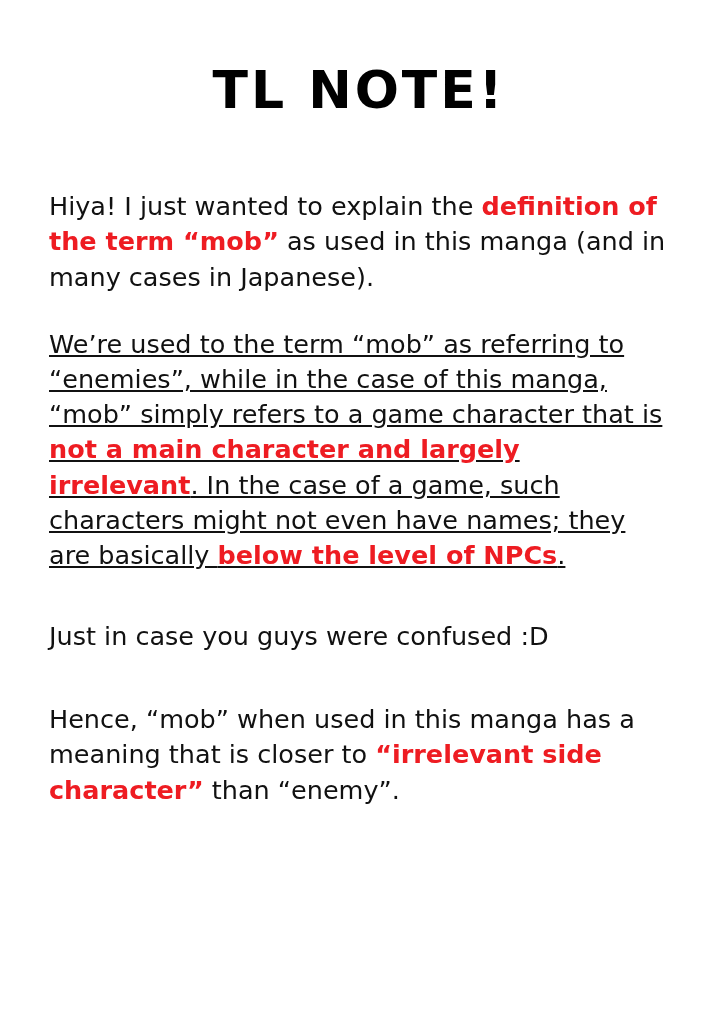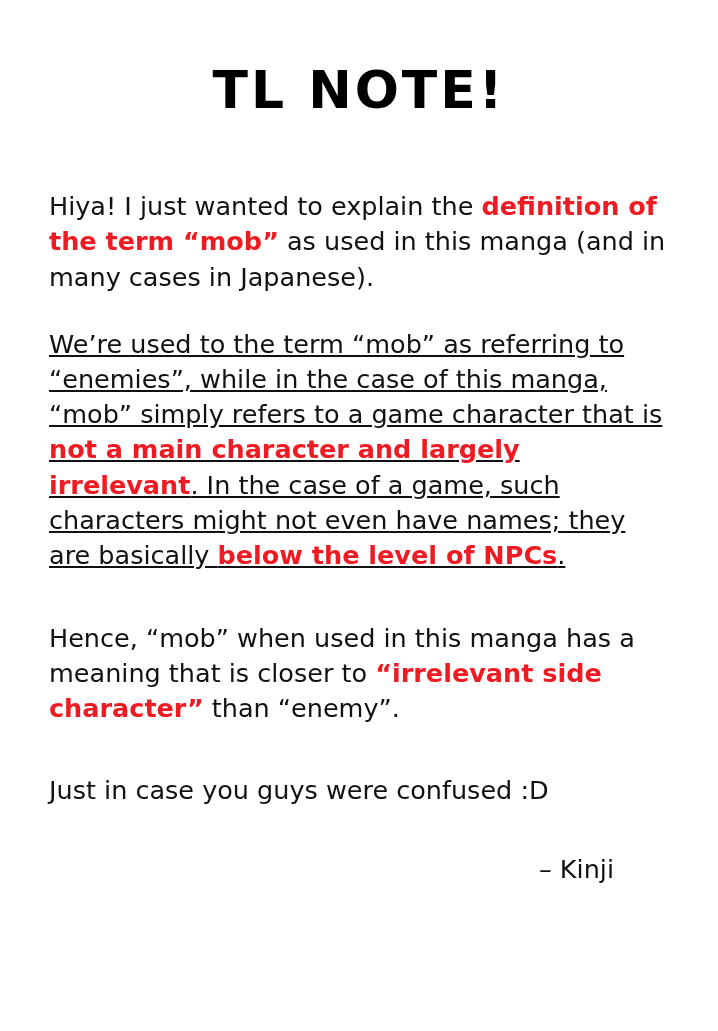--- a/index.html
+++ b/index.html
@@ -12,21 +12,21 @@
     background: #ffffff;
     font-family: "DejaVu Sans", sans-serif;
     color: #1a1a1a;
     overflow: hidden;
   }
   .page {
     position: relative;
     width: 718px;
     height: 1031px;
     box-sizing: border-box;
-    padding: 0 32px;
+    padding: 0 40px;
   }
   .title {
     text-align: center;
     font-family: "DejaVu Sans", sans-serif;
     font-weight: bold;
     font-size: 52px;
     letter-spacing: 3px;
     color: #000000;
     margin: 0;
     padding-top: 62px;
@@ -62,19 +62,18 @@
 </head>
 <body>
 
 <div class="page">
 
   <h1 class="title">TL NOTE!</h1>
 
   <div class="body-block">
     <p class="para p1"><span class="">Hiya! I just wanted to explain the </span><span class="hl">definition of the term “mob”</span><span class=""> as used in this manga (and in many cases in Japanese).</span></p>
     <p class="para p2"><span class="">We’re used to the term “mob” as referring to “enemies”, while in the case of this manga, “mob” simply refers to a game character that is </span><span class="hl">not a main character and largely irrelevant</span><span class="">. In the case of a game, such characters might not even have names; they are basically </span><span class="hl">below the level of NPCs</span><span class="">.</span></p>
+    <p class="para p4"><span class="">Just in case you guys were confused :D</span></p>
     <p class="para p3"><span class="">Hence, “mob” when used in this manga has a meaning that is closer to </span><span class="hl">“irrelevant side character”</span><span class=""> than “enemy”.</span></p>
-    <p class="para p4"><span class="">Just in case you guys were confused :D</span></p>
   </div>
 
-  <div class="signature">– Kinji</div>
 
 </div>
 
 </body></html>

